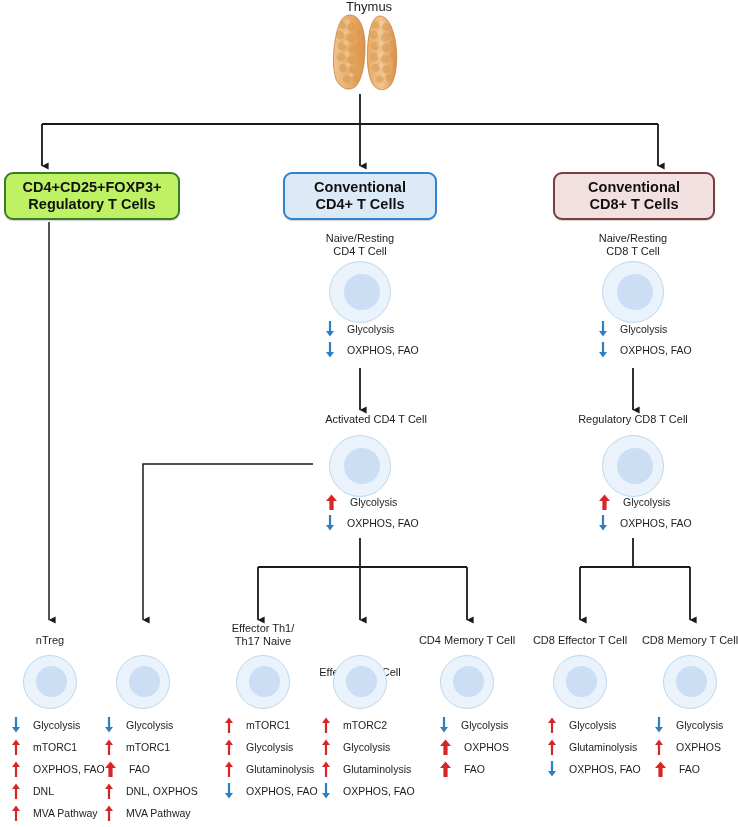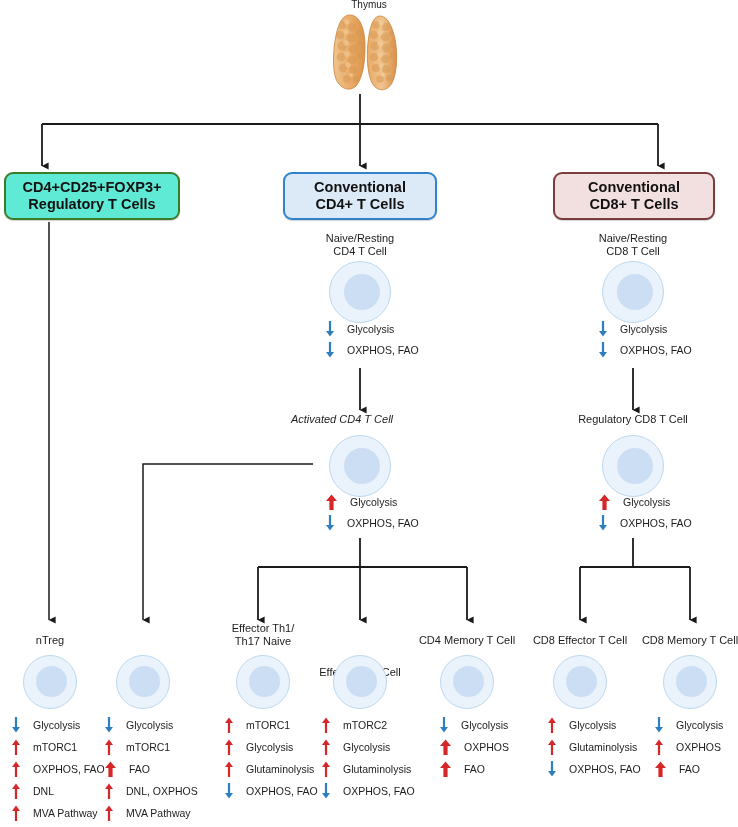--- a/index.html
+++ b/index.html
@@ -12,34 +12,34 @@
   svg.layer{position:absolute;left:0;top:0;width:738px;height:827px;overflow:visible;}
   svg.connectors{pointer-events:none;}
 
   
   .lbl{
     position:absolute;text-align:center;line-height:1.14;
     font-size:11px;color:#1c1c1c;white-space:pre-line;
   }
   .organ-label{
     position:absolute;text-align:center;width:120px;left:309px;top:-1px;
-    font-size:10px;color:#1c1c1c;
+    font-size:13px;color:#1c1c1c;
   }
 
   
   .lineage-box{
     position:absolute;box-sizing:border-box;
     border-radius:9px;border-width:2.4px;border-style:solid;
     display:flex;align-items:center;justify-content:center;
     text-align:center;font-weight:bold;line-height:1.18;
     font-size:14.5px;color:#111111;white-space:pre-line;
     box-shadow:0 1px 1px rgba(0,0,0,.18);
   }
   .box-treg{left:4px;top:172px;width:176px;height:48px;
-    background:#5eead4;border-color:#3d7c27;}
+    background:#bef264;border-color:#3d7c27;}
   .box-cd4{left:283px;top:172px;width:154px;height:48px;
     background:#dce9f6;border-color:#3083cc;}
   .box-cd8{left:553px;top:172px;width:162px;height:48px;
     background:#f2dfdf;border-color:#7c3b3c;}
 
   
   .cell{position:absolute;border-radius:50%;
     background:#eaf3fc;border:1.3px solid #bcd8ef;box-sizing:border-box;}
   .cell .nucleus{position:absolute;border-radius:50%;background:#cbdef4;}
 
@@ -198,21 +198,21 @@
       </div>
       <div class="metric" style="left: 326px; top: 343px;">
         <svg class="arw" width="8" height="16" viewBox="0 0 8 16">
           <path d="M2.9,0 L2.9,10 L0,10 L4,15.4
          L8,10 L5.1,10 L5.1,0 Z" fill="#2e7fc1"></path>
         </svg>
         <span class="mtxt">OXPHOS, FAO</span>
       </div>
     </div>
 
-  <div class="lbl" style="left:272px;top:413px;width:140px;font-style:italic;">Activated CD4 T Cell</div>
+  <div class="lbl" style="left:306px;top:413px;width:140px;">Activated CD4 T Cell</div>
   <div class="cell" style="left:329px;top:435px;width:62px;height:62px;">
     <div class="nucleus" style="left:14px;top:12px;width:36px;height:36px;"></div>
   </div>
   <div id="m-activated-cd4">
       <div class="metric" style="left: 326px; top: 495px;">
         <svg class="arw" width="11" height="16" viewBox="0 0 11 16">
           <path d="M3.4,16 L3.4,7 L0,7 L5.5,0.6
          L11,7 L7.6,7 L7.6,16 Z" fill="#d62728"></path>
         </svg>
         <span class="mtxt">Glycolysis</span>

